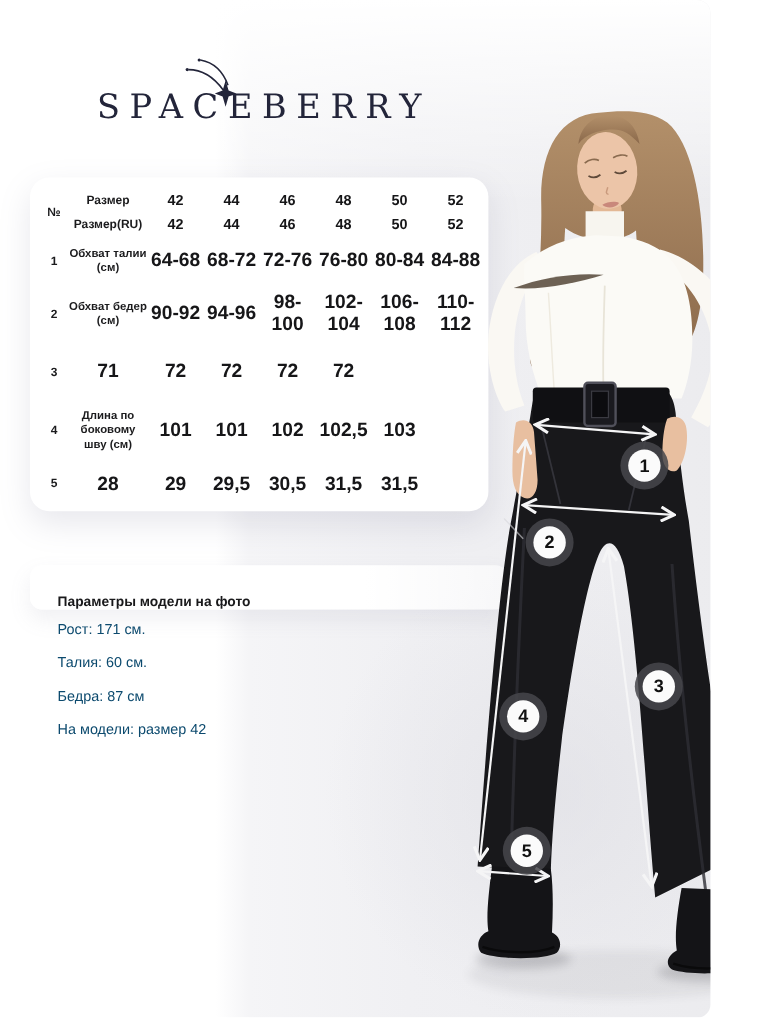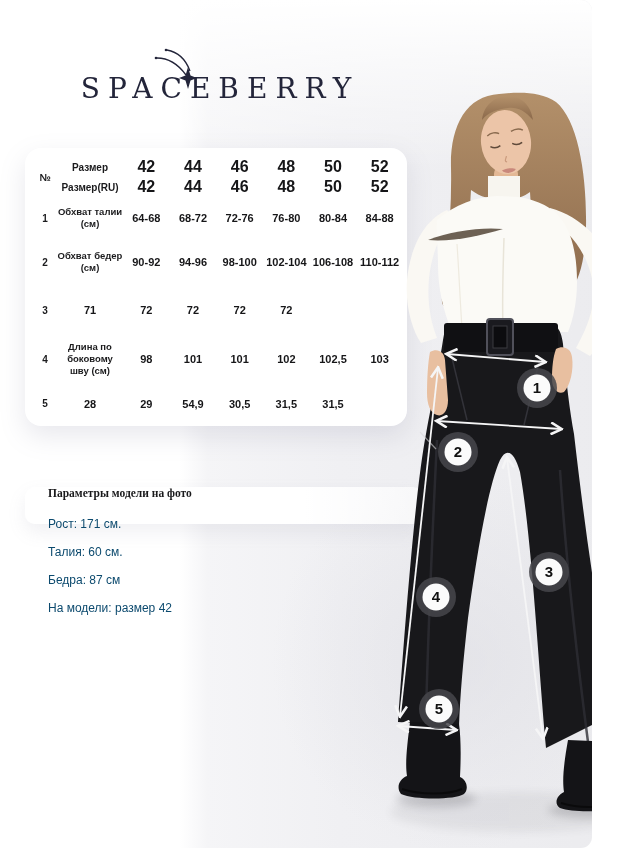--- a/index.html
+++ b/index.html
@@ -23,32 +23,32 @@
   
   .size-card{position:absolute;left:25px;top:148px;width:382px;height:278px;
     background:#ffffff;border-radius:16px;
     box-shadow:0 10px 26px rgba(130,130,155,0.18);z-index:2;}
   .thead,.trow{display:grid;grid-template-columns:24px 66px repeat(6,1fr);
     align-items:center;padding:0 4px 0 8px;}
   .thead{grid-auto-rows:20px;padding-top:9px;}
   .c{text-align:center;font-weight:700;}
   .num{font-size:10px;color:#1b1b1d;}
   .lbl{font-size:9.5px;line-height:1.25;color:#1b1b1d;}
-  .val{font-size:11px;color:#161618;}
-  .hval{font-size:16px;color:#161618;}
+  .val{font-size:16px;color:#161618;}
+  .hval{font-size:12px;color:#161618;}
   .hlbl{font-size:10px;color:#1b1b1d;}
   .r1{height:42px}.r2{height:46px}.r3{height:50px}.r4{height:48px}.r5{height:41px}
   .trow{display:grid;}
   .trow .c{display:flex;align-items:center;justify-content:center;height:100%;}
 
   
-  .params-bar{position:absolute;left:25px;top:487px;width:398px;height:37px;
+  .params-bar{position:absolute;left:25px;top:471px;width:398px;height:37px;
     background:linear-gradient(to right,#ffffff 70%,rgba(255,255,255,0.55) 100%);
     border-radius:10px;box-shadow:0 8px 18px rgba(130,130,155,0.12);z-index:2;
-    display:flex;align-items:flex-start;font-family:Liberation Serif, serif;}
+    display:flex;align-items:flex-end;}
   .params-title{padding-left:23px;font-size:11.5px;font-weight:700;color:#19191b;}
   .pline{position:absolute;left:48px;font-size:12px;color:#0c4a6e;z-index:2;}
   .pl0{top:517px}.pl1{top:545px}.pl2{top:573px}.pl3{top:601px}
 
   .photo-svg{position:absolute;left:356px;top:85px;z-index:3;}
 </style>
 </head>
 <body>
 
 <div class="page">
@@ -107,32 +107,31 @@
       <div class="c num">3</div>
       <div class="c val">71</div>
       <div class="c val">72</div>
       <div class="c val">72</div>
       <div class="c val">72</div>
       <div class="c val">72</div>
     </div>
     <div class="trow r4">
       <div class="c num">4</div>
       <div class="c lbl">Длина по боковому шву (см)</div>
-      <div class="c val">98</div>
       <div class="c val">101</div>
       <div class="c val">101</div>
       <div class="c val">102</div>
       <div class="c val">102,5</div>
       <div class="c val">103</div>
     </div>
     <div class="trow r5">
       <div class="c num">5</div>
       <div class="c val">28</div>
       <div class="c val">29</div>
-      <div class="c val">54,9</div>
+      <div class="c val">29,5</div>
       <div class="c val">30,5</div>
       <div class="c val">31,5</div>
       <div class="c val">31,5</div>
     </div>
   </div>
 
   <div class="params-bar">
     <div class="params-title">Параметры модели на фото</div>
   </div>
   <div class="pline pl0">Рост: 171 см.</div>

